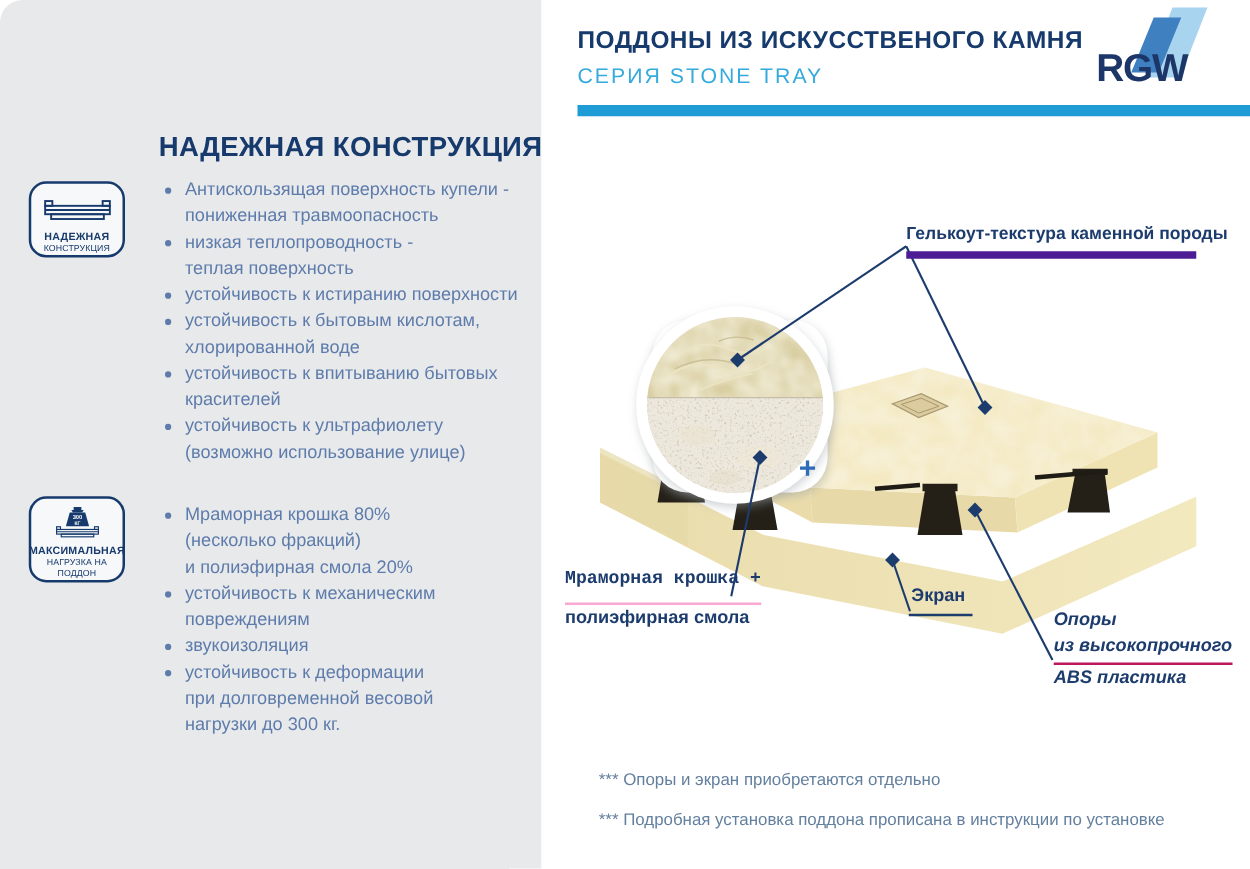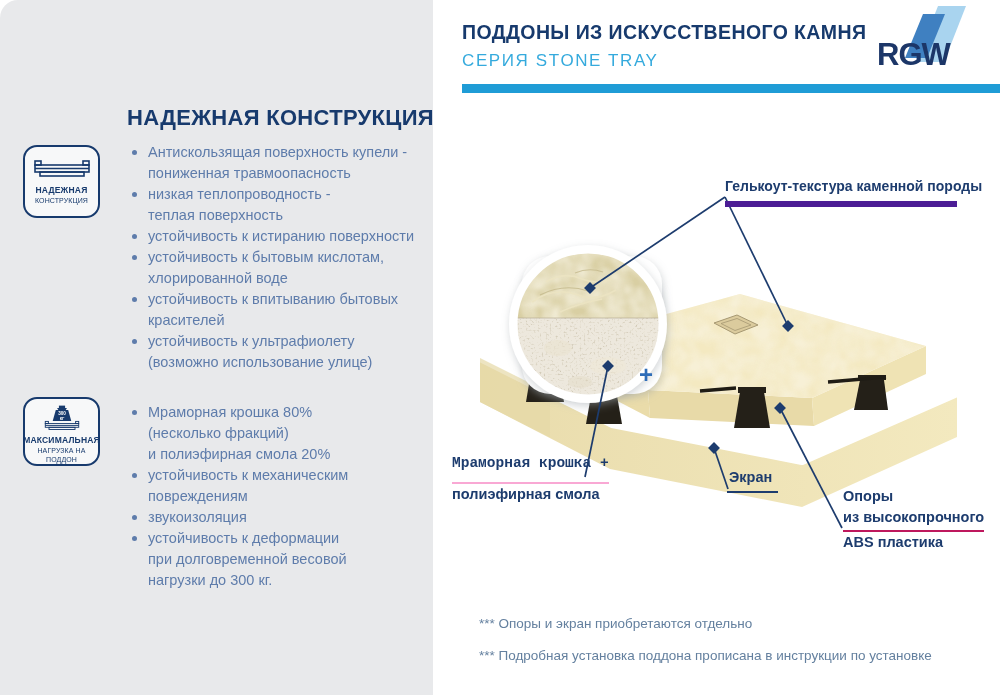--- a/index.html
+++ b/index.html
@@ -35,34 +35,34 @@
   .feat-list-2{top:402px;}
   .li{display:flex;align-items:flex-start;color:#5e7cab;font-size:14.5px;line-height:21px;}
   .dot{flex:0 0 auto;width:5px;height:5px;border-radius:50%;background:#5e7cab;margin:8px 11px 0 4px;}
   .litext{white-space:pre-line;}
   
   .badge{
     position:absolute;left:23px;width:77px;border:2.5px solid #173a6d;border-radius:14px;
     background:#f7f8f9;box-sizing:border-box;display:flex;flex-direction:column;
     align-items:center;justify-content:flex-start;padding-top:10px;
   }
-  .badge-1{top:145px;height:73px;}
+  .badge-1{top:145px;height:61px;}
   .badge-2{top:397px;height:69px;padding-top:6px;}
   .badge-label{margin-top:5px;text-align:center;color:#173a6d;line-height:9px;}
   .badge-label .b1{display:block;font-size:8.5px;font-weight:bold;letter-spacing:.2px;}
   .badge-label .b2{display:block;font-size:7px;letter-spacing:.1px;margin-top:1px;}
   
   .diagram{position:absolute;left:440px;top:90px;width:560px;height:520px;}
   .callout{position:absolute;color:#1d3c6e;font-weight:bold;font-size:14.5px;line-height:21px;white-space:nowrap;}
   .c1{left:725px;top:176px;width:232px;font-size:14px;text-align:left;
       border-bottom:6px solid #4c1d95;padding-bottom:4px;}
   .c2{left:452px;top:452px;}
   .c2 .u{display:inline-block;border-bottom:2px solid #f9a8d4;padding-bottom:8px;font-family:Liberation Mono, monospace;}
   .c3{left:727px;top:467px;border-bottom:2px solid #1d3c6e;padding:0 6px 3px 2px;}
-  .c4{left:843px;top:486px;}
+  .c4{left:843px;top:486px;font-style:italic;}
   .c4 .u{display:inline-block;border-bottom:2px solid #be185d;padding-bottom:2px;}
   .plus{position:absolute;left:639px;top:361px;font-size:24px;font-weight:bold;color:#2f6db8;}
   
   .footnote{position:absolute;left:479px;color:#64809f;font-size:13.5px;white-space:nowrap;}
   .fn1{top:616px;}
   .fn2{top:648px;}
 </style>
 </head>
 <body>
 

